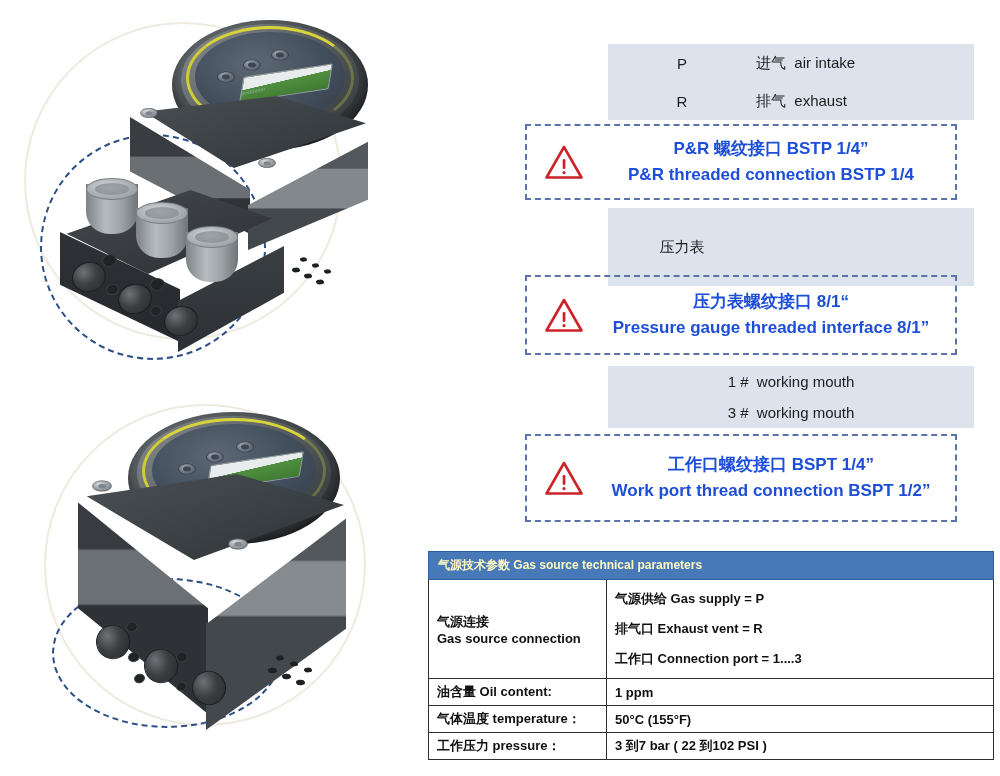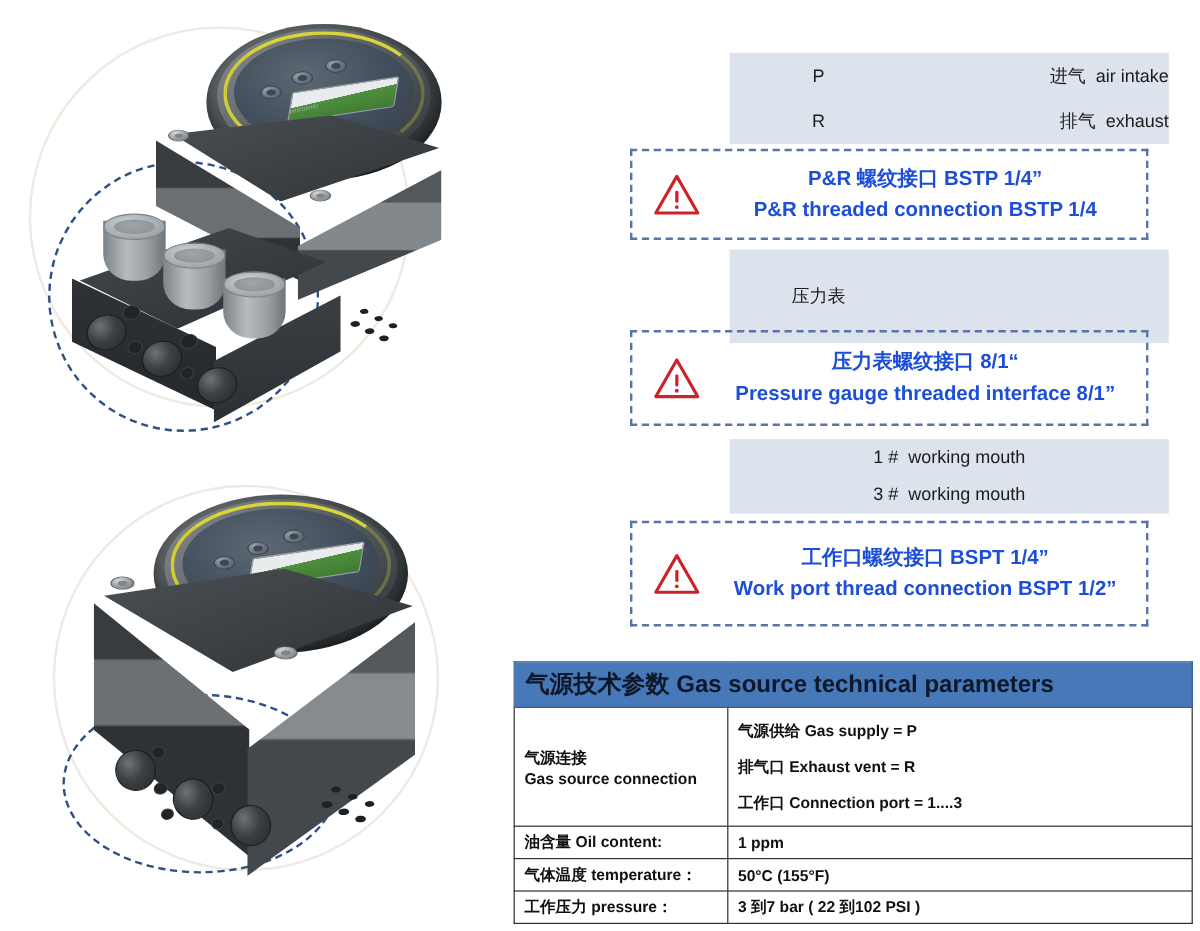--- a/index.html
+++ b/index.html
@@ -155,21 +155,21 @@
     flex-direction: column;
     justify-content: center;
   }
   .band-row {
     display: flex;
     align-items: center;
     font-size: 15px;
     color: #1c1c1c;
   }
   .band-left  { width: 148px; text-align: center; }
-  .band-right { flex: 1; text-align: right; }
+  .band-right { flex: 1; text-align: left; }
 
   .warnbox {
     position: absolute;
     border: 2px dashed #5a73a8;
     display: flex;
     align-items: center;
   }
   .warn-icon {
     width: 74px;
     flex: 0 0 74px;
@@ -202,22 +202,22 @@
   #spec-table td, #spec-table th {
     border: 1px solid #2f2f2f;
     padding: 4px 8px;
     color: #101010;
     font-weight: bold;
     vertical-align: middle;
     text-align: left;
   }
   #spec-table thead th {
     background: #4779b8;
-    color: #0f172a;
-    font-size: 20px;
+    color: #fef9c3;
+    font-size: 12px;
     padding: 5px 9px;
     border: 1px solid #2f5f96;
   }
   .col-label { width: 178px; }
   .multi-line div { padding: 6px 0; }
 </style>
 </head>
 <body>
 
 <div id="page">

